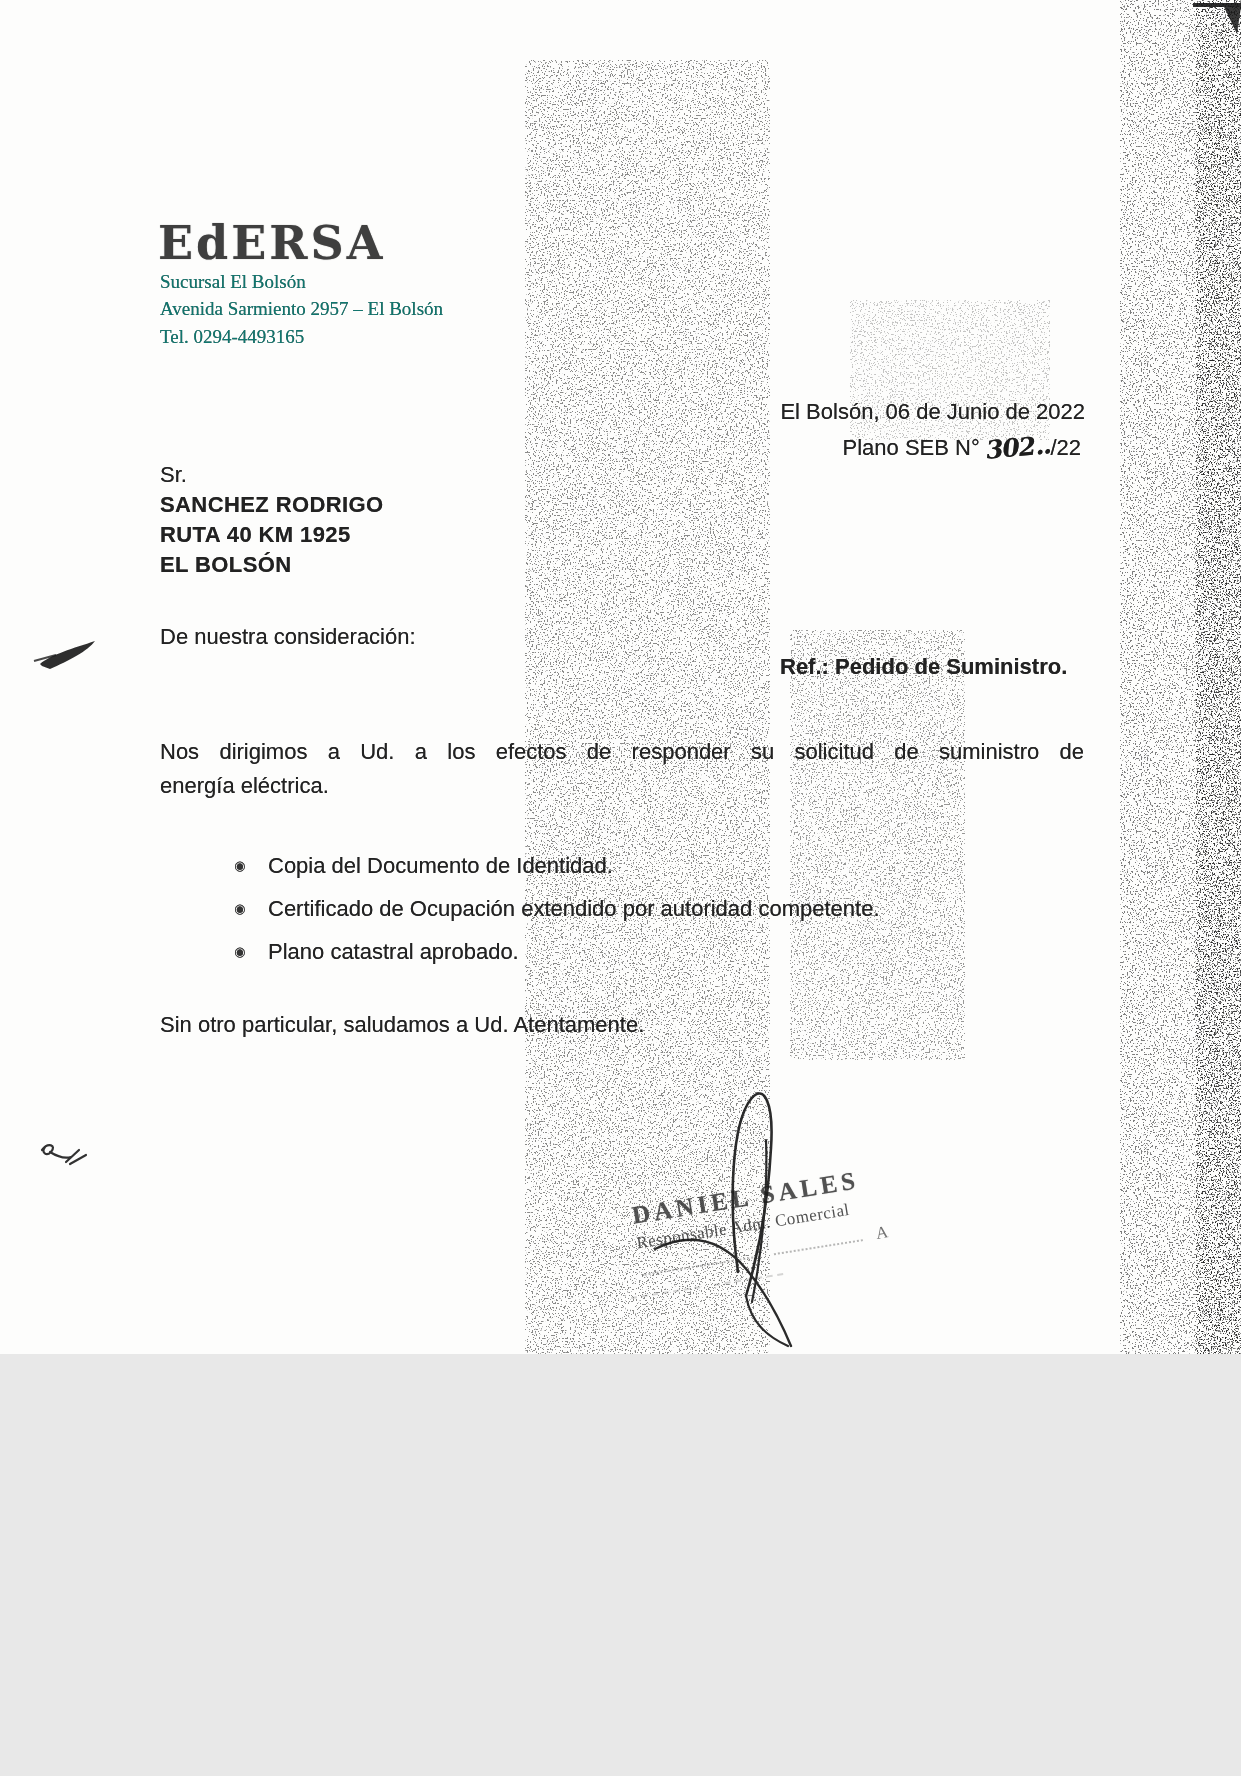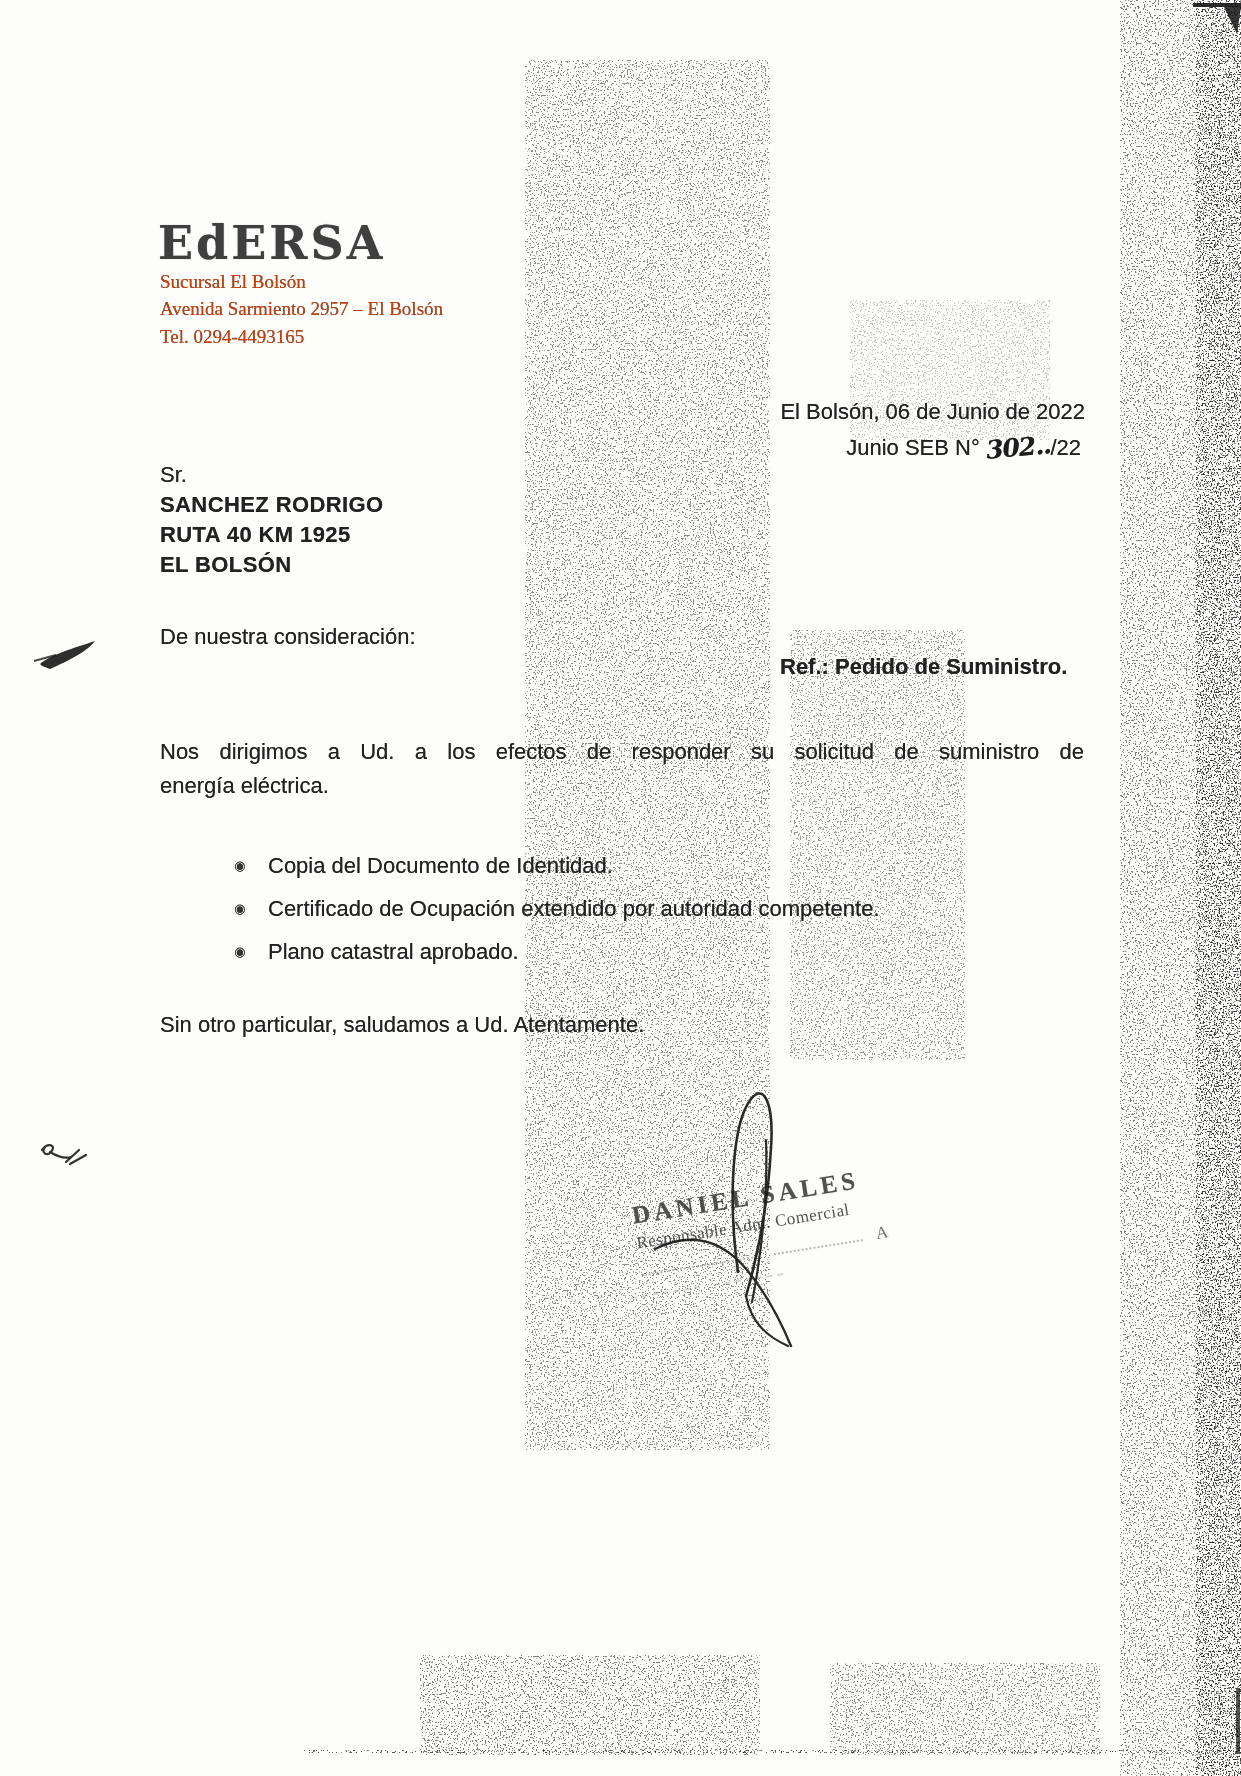--- a/index.html
+++ b/index.html
@@ -1,34 +1,34 @@
 <!DOCTYPE html>
 <html><head>
 <meta charset="utf-8">
 <style>
   html,body{margin:0;padding:0;background:#e8e8e8;}
   .page{
     position:relative;
-    width:1241px;height:1776px;
+    width:1241px;height:1354px;
     margin:0 auto;
     background:#fdfdfc;
     overflow:hidden;
     font-family:"Liberation Sans", sans-serif;
     color:#222;
   }
   .abs{position:absolute;}
   .soft{text-shadow:0 0 .6px rgba(50,50,50,.75);}
   
   .logo{
     left:158px;top:216px;
     font-family:"DejaVu Serif", serif;
     font-weight:700;font-size:46px;letter-spacing:3px;
     color:#3f3f3f;text-shadow:0 0 1px rgba(60,60,60,.55);
   }
-  .lh-line{left:160px;font-family:"Liberation Serif", serif;font-size:19px;color:#c2410c;}
+  .lh-line{left:160px;font-family:"Liberation Serif", serif;font-size:19px;color:#0f766e;}
   .lh1{top:271px;} .lh2{top:298px;} .lh3{top:326px;text-align:center;}
   
   .dateline{right:156px;top:399px;font-size:22px;text-align:left;}
   .notaline{right:160px;top:432px;font-size:22px;text-align:right;white-space:nowrap;}
   .handnum{
     display:inline-block;
     font-family:"DejaVu Serif", serif;font-style:italic;font-weight:700;
     font-size:25px;transform:rotate(-5deg) translateY(1px);
     letter-spacing:-1px;color:#1d1d1d;
   }
@@ -96,21 +96,21 @@
     <rect x="1236" y="1688" width="4" height="66" fill="#111" opacity="0.7"></rect>
   </svg>
 
   <div class="abs logo">EdERSA</div>
   <div class="abs lh-line lh1 soft">Sucursal El Bolsón</div>
   <div class="abs lh-line lh2 soft">Avenida Sarmiento 2957 – El Bolsón</div>
   <div class="abs lh-line lh3 soft">Tel. 0294-4493165</div>
 
   <div class="abs dateline soft">El Bolsón, 06 de Junio de  2022</div>
   <div class="abs notaline soft">
-    <span>Junio SEB N° </span><span class="handnum">302..</span><span>/22</span>
+    <span>Plano SEB N° </span><span class="handnum">302..</span><span>/22</span>
   </div>
 
   <div class="abs recipient soft">
     <div>Sr.</div>
     <div class="bold">SANCHEZ RODRIGO</div>
     <div class="bold">RUTA 40 KM 1925</div>
     <div class="bold">EL BOLSÓN</div>
   </div>
 
   <svg class="overlay" width="1241" height="1776" viewBox="0 0 1241 1776" aria-hidden="true">

